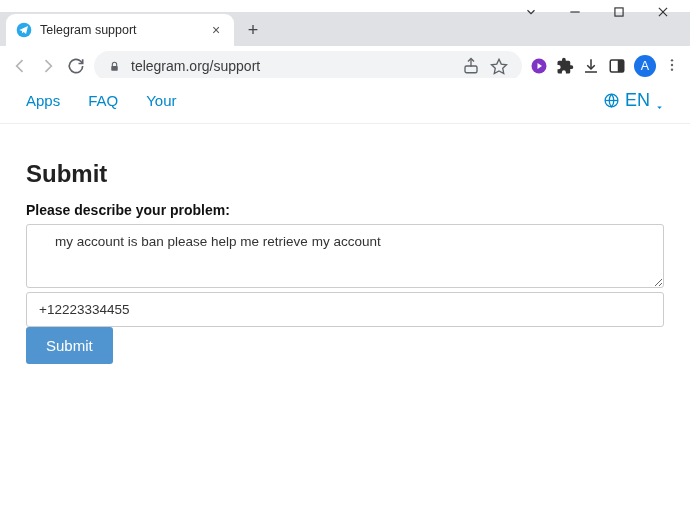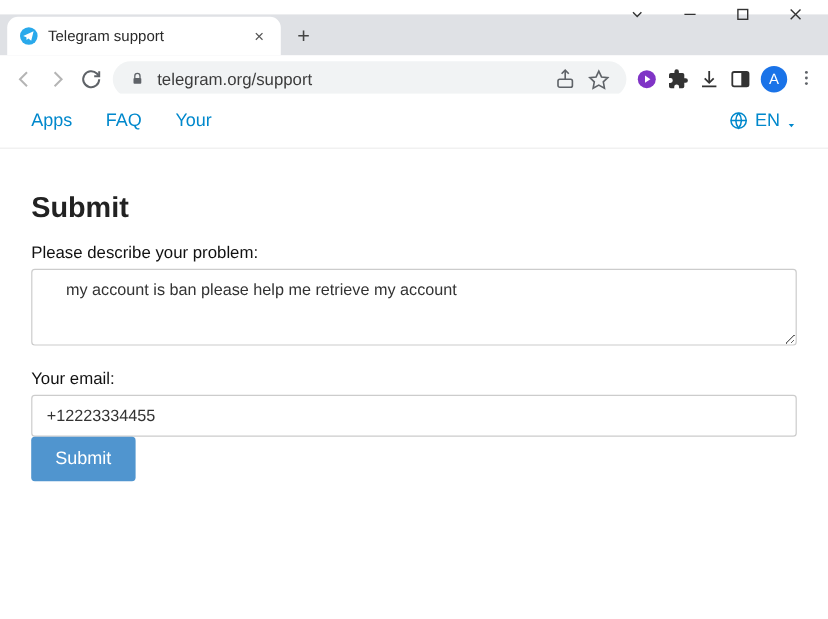--- a/index.html
+++ b/index.html
@@ -30,27 +30,27 @@
   .ext-icon.purple svg circle { fill:#8034c6; }
   .ext-icon.purple svg polygon { fill:#fff; }
   .profile-avatar { width:22px; height:22px; border-radius:50%; background:#1a73e8; color:#fff; display:flex; align-items:center; justify-content:center; font-size:12.5px; font-weight:500; }
   .kebab { width:16px; height:18px; color:#5f6368; }
 
   
   .viewport { position: absolute; left:0; right:0; top:78px; bottom:0; background:#fff; overflow:hidden; }
   .site-nav { height: 46px; display:flex; align-items:center; padding: 0 26px; justify-content:space-between; border-bottom:1px solid #eee; }
   .site-nav-left { display:flex; gap: 28px; }
   .site-nav-left a { color:#0088cc; font-size:15px; text-decoration:none; }
-  .lang-picker { display:flex; align-items:center; gap:5px; color:#0088cc; font-size:15px; }
+  .lang-picker { display:flex; align-items:center; gap:5px; color:#0088cc; font-size:18px; }
   .globe { width:17px; height:17px; }
   .caret { width:9px; height:9px; }
 
   .content { padding: 22px 26px 26px 26px; }
   .content h1 { font-size:24px; color:#222; font-weight:600; margin: 14px 0 8px 0; }
-  .form-label { font-size:14px; font-weight:400; color:#111; margin-top:14px; margin-bottom:6px; }
+  .form-label { font-size:14px; font-weight:700; color:#111; margin-top:14px; margin-bottom:6px; }
   textarea.form-input, input.form-input { width:100%; border:1px solid #ccc; border-radius:3px; padding:9px 12px; font-size:13.5px; color:#333; font-family:inherit; outline:none; background:#fff; }
   textarea.form-input { height:64px; resize: both; padding-left: 28px; }
   .highlighted { border:3px solid #ec1c24 !important; }
   .submit-btn { background:#5095cf; color:#fff; border:none; padding:10px 20px; font-size:15px; border-radius:3px; cursor:pointer; }
 </style>
 </head>
 <body>
 
 <div class="window-controls">
   <div class="win-ctrl">
@@ -178,19 +178,18 @@
           </svg></span>
     </div>
   </div>
 
   <div class="content">
     <h1>Submit</h1>
 
     <div class="form-label">Please describe your problem:</div>
     <textarea class="form-input" style="">my account is ban please help me retrieve my account</textarea>
 
-    <div class="form-label">Your email:</div>
 
     <input class="form-input" value="+12223334455" style="">
 
     <button class="submit-btn">Submit</button>
   </div>
 </div>
 
 </body></html>

